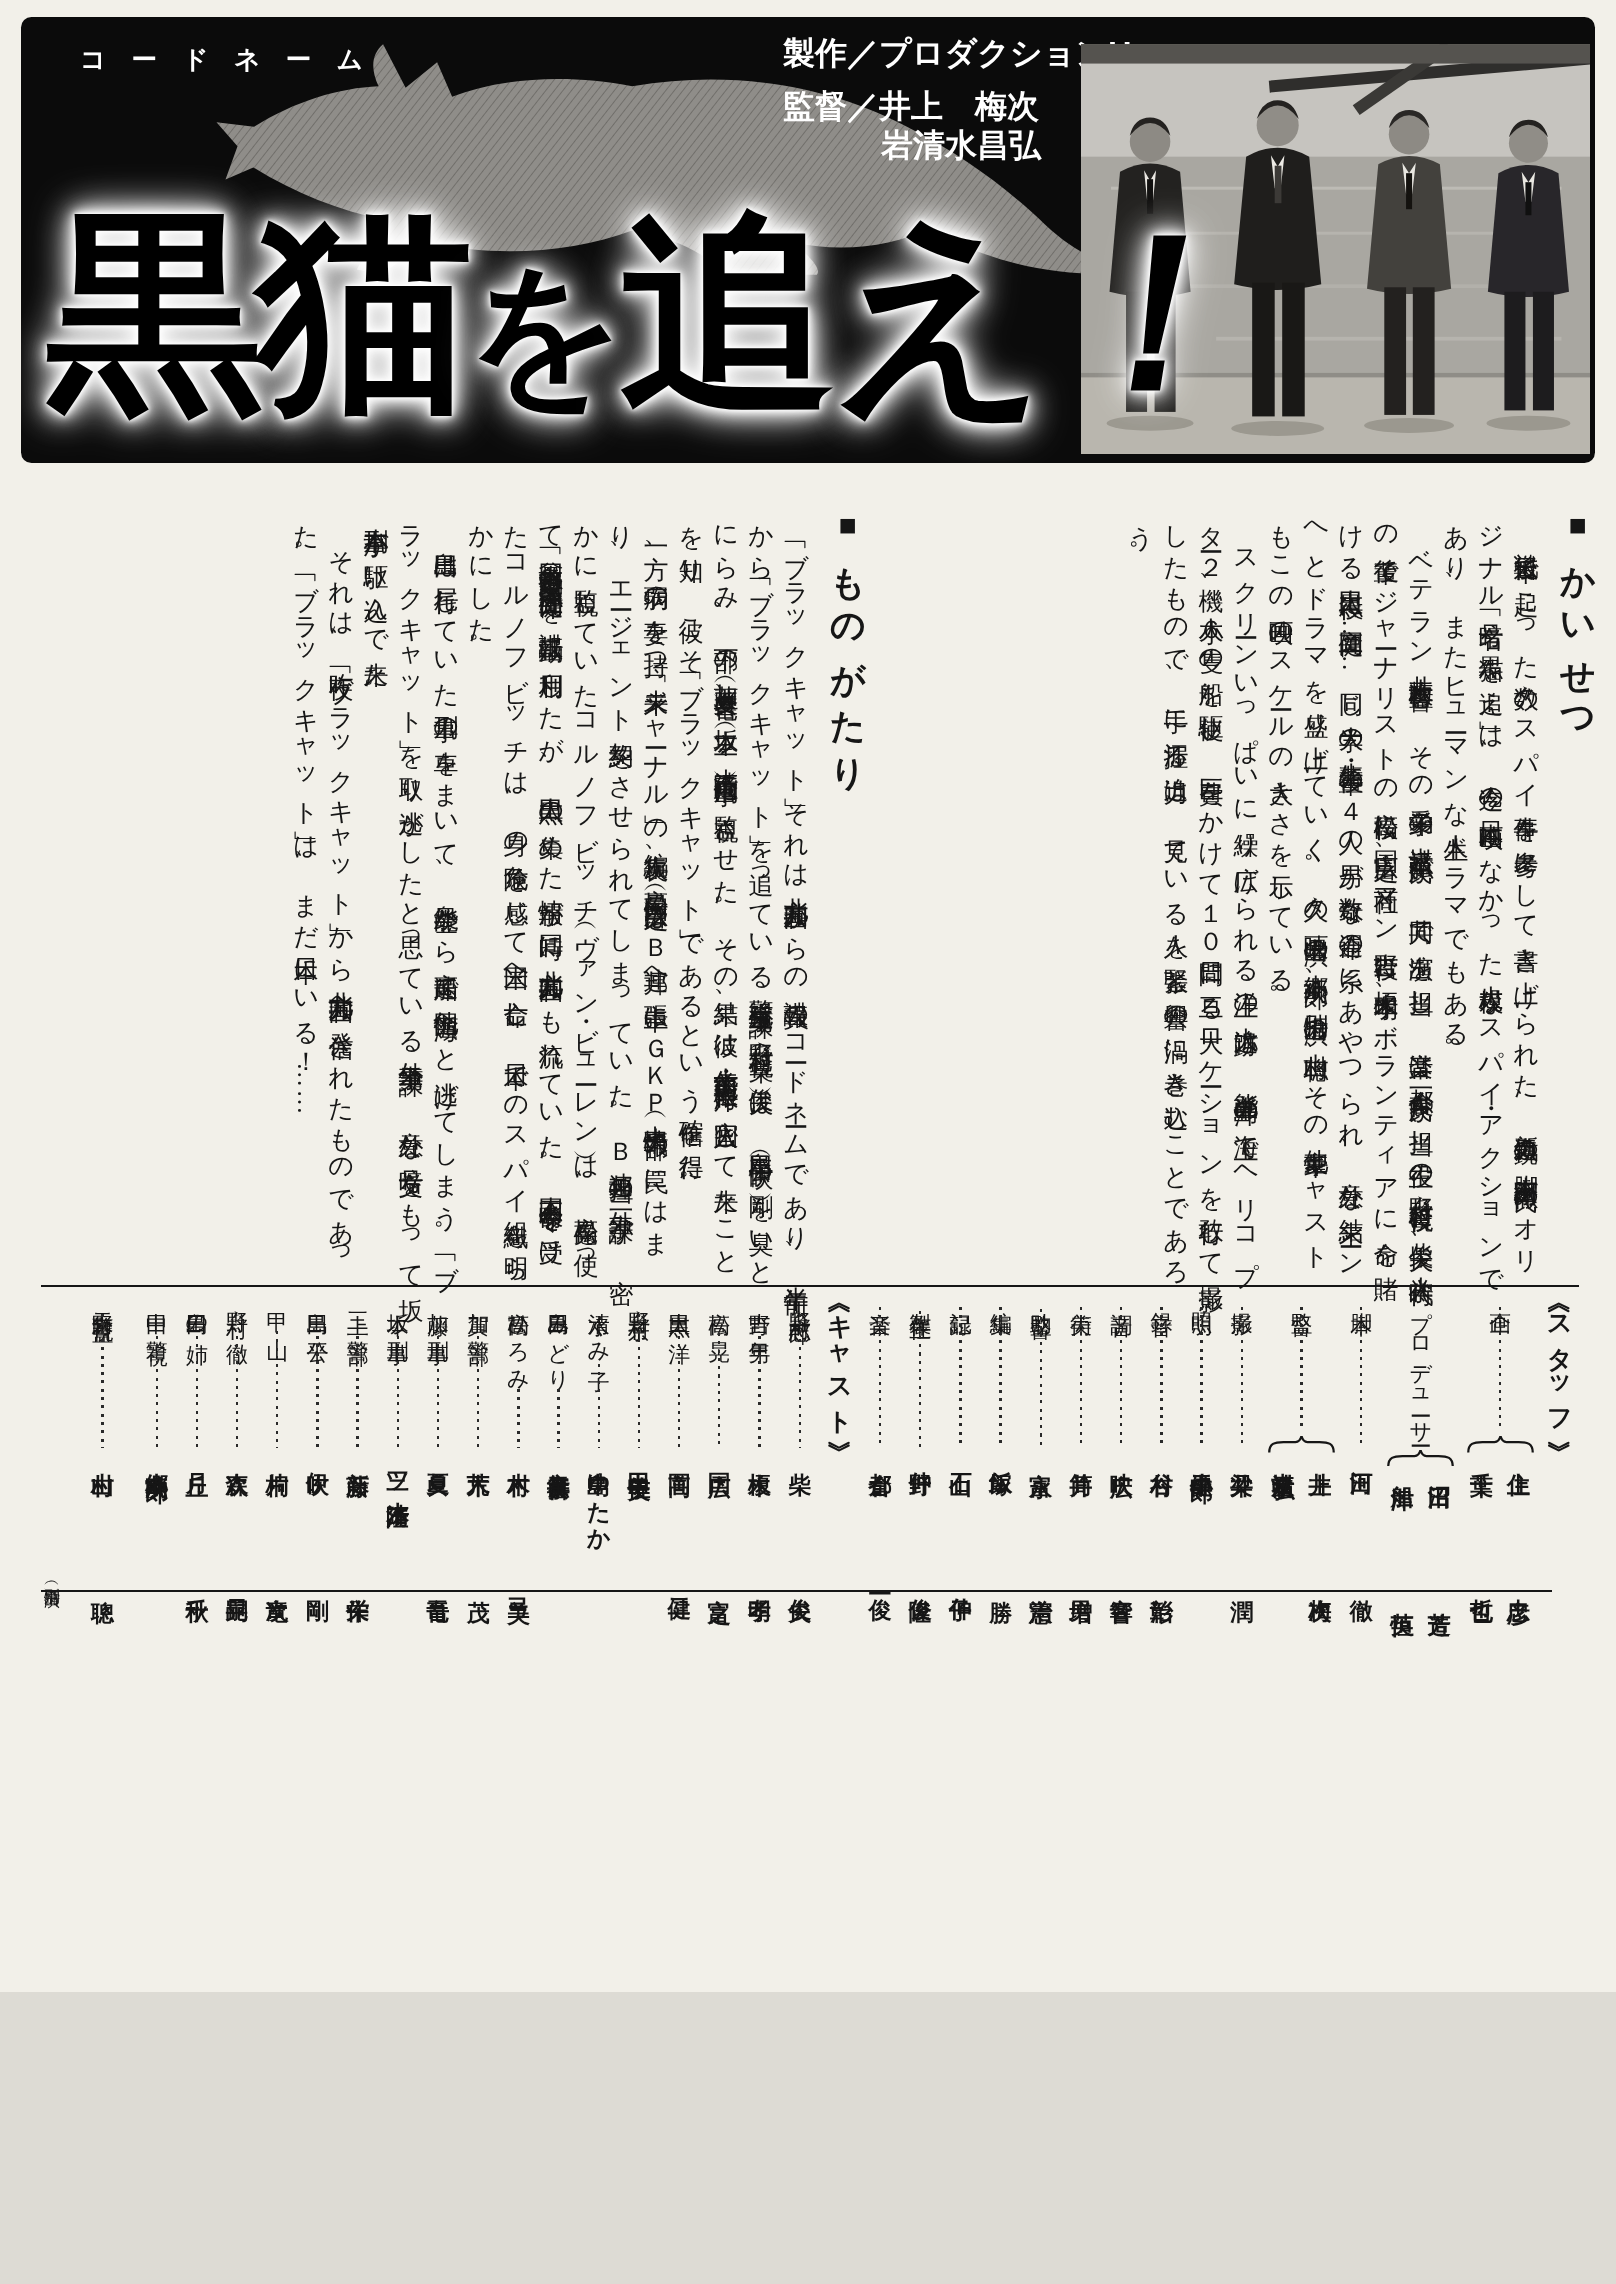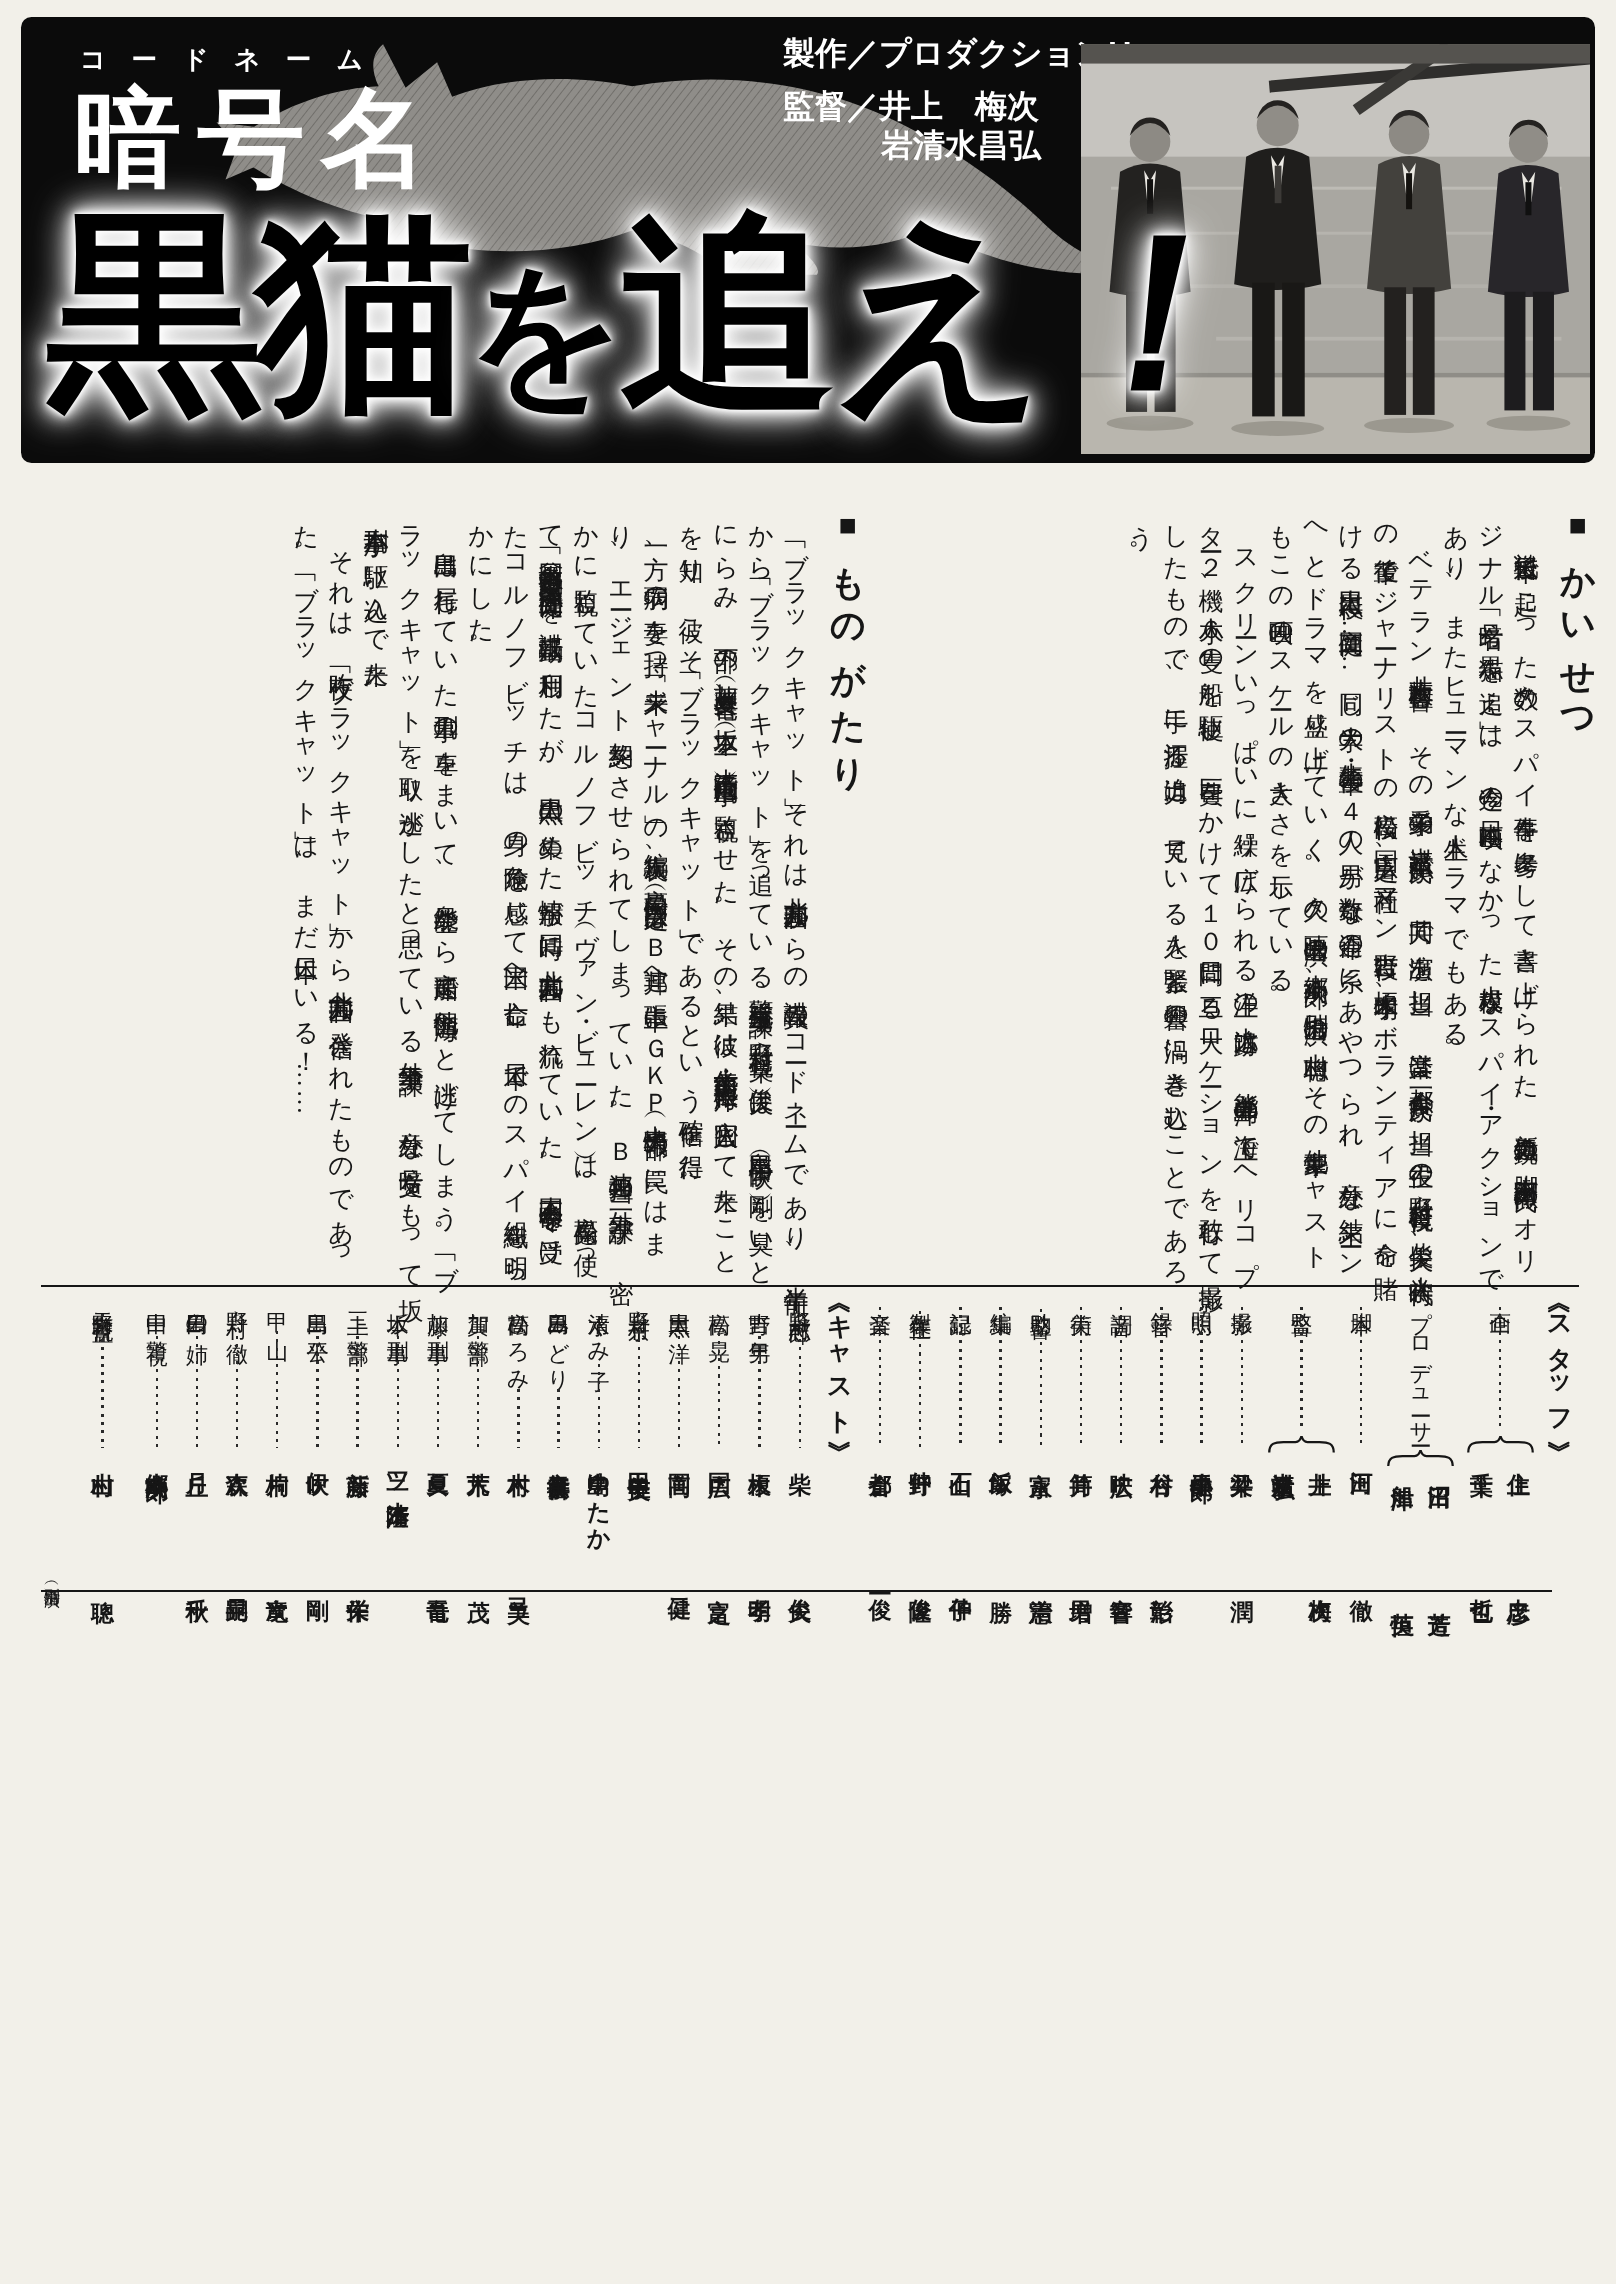--- a/index.html
+++ b/index.html
@@ -1,19 +1,19 @@
 <!DOCTYPE html>
 <html lang="ja" style="font-size:12px"><head>
 <meta charset="utf-8">
 <style>
   html,body{margin:0;padding:0;}
   body{background:#dddbd4;}
   #page{
     position:relative;
-    width:1617px;height:2284px;
+    width:1617px;height:1992px;
     background:#f2f0e9;
     font-family:"Liberation Serif", serif;
     color:#161616;
     overflow:hidden;
   }
 
   
   #banner{
     position:absolute;left:21px;top:16.5px;width:1574px;height:446px;
     background:#0b0b0b;border-radius:10.5px;
@@ -139,21 +139,20 @@
            C650,302 610,284 560,276
            C480,306 380,312 285,292
            L225,335 L193,328 L230,262
            C170,250 110,226 55,192
            L18,208 L34,164 L6,132 L56,138
            C110,104 170,86 222,84
            C210,58 214,40 228,28 Z"></path>
     </svg>
 
     <div class="code-ruby">コードネーム</div>
-    <div class="code-name">暗号名</div>
 
     <div class="credit" id="credit-production">製作／プロダクションU</div>
     <div class="credit" id="credit-director">監督／井上　梅次</div>
     <div class="credit" id="credit-director2">岩清水昌弘</div>
 
     <div id="banner-photo">
       <svg width="509" height="410" viewBox="0 0 678 546">
         <rect x="0" y="0" width="678" height="546" fill="#c6c4bf"></rect>
 
         <rect x="250" y="30" width="430" height="16" fill="#2f2e2c" transform="rotate(-5 465 38)"></rect>

